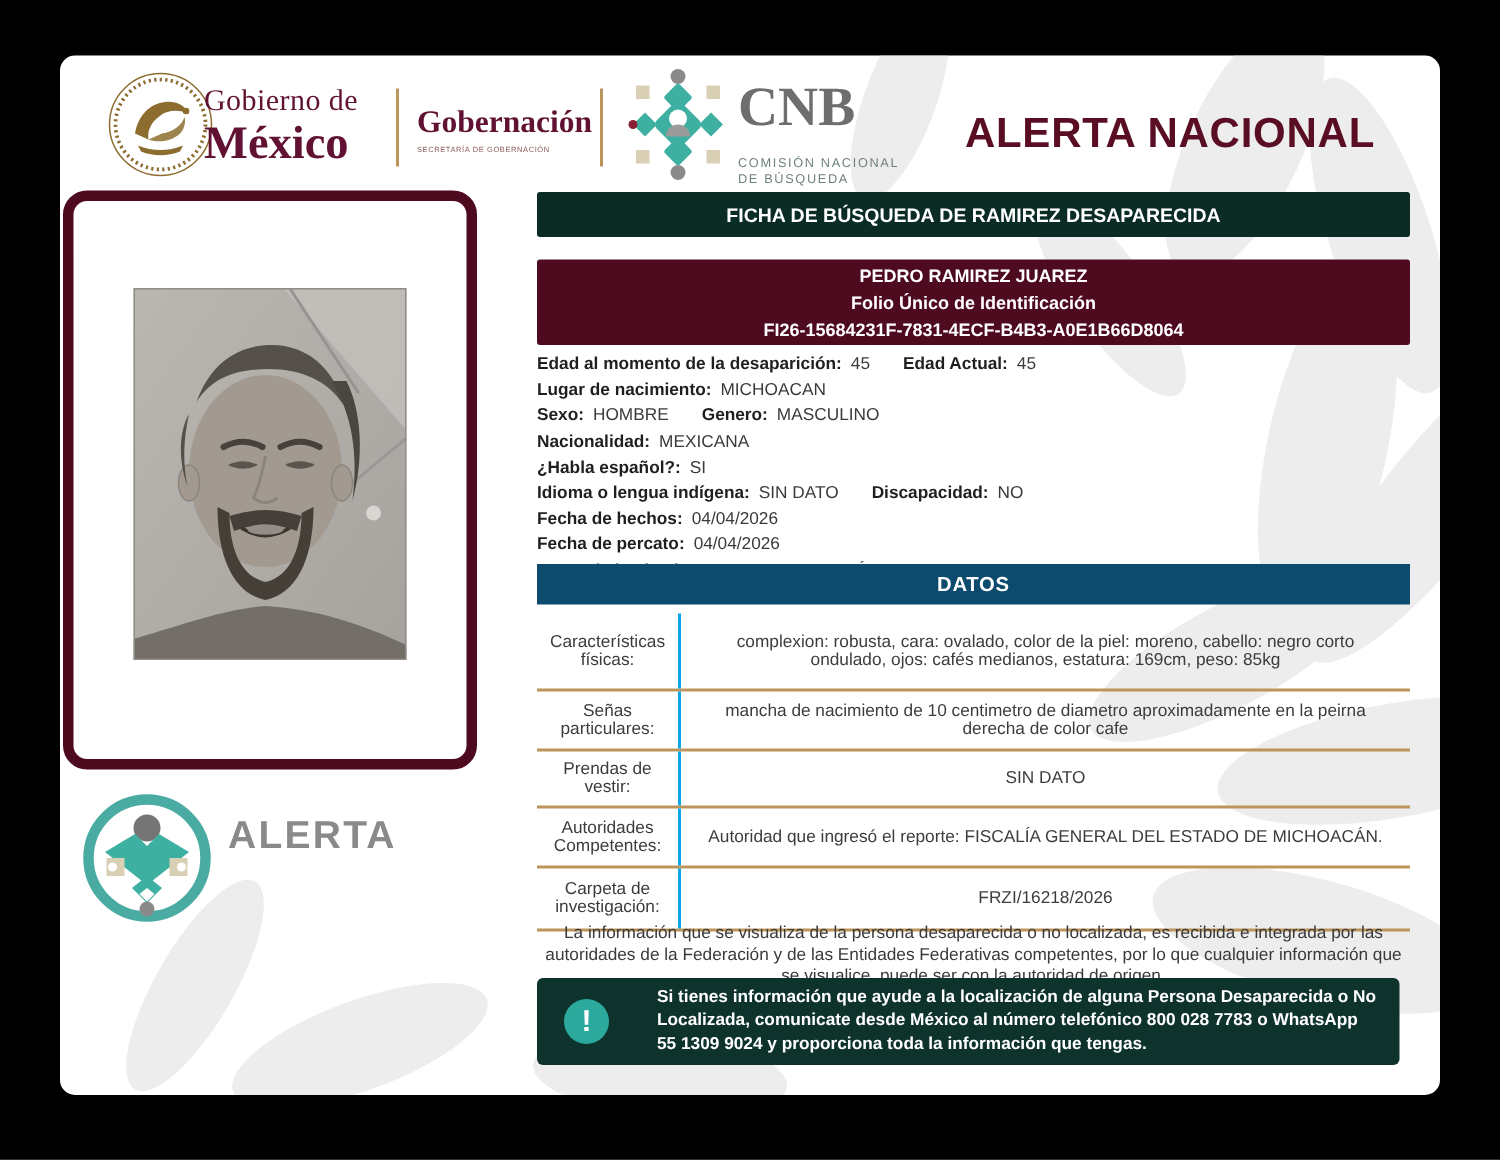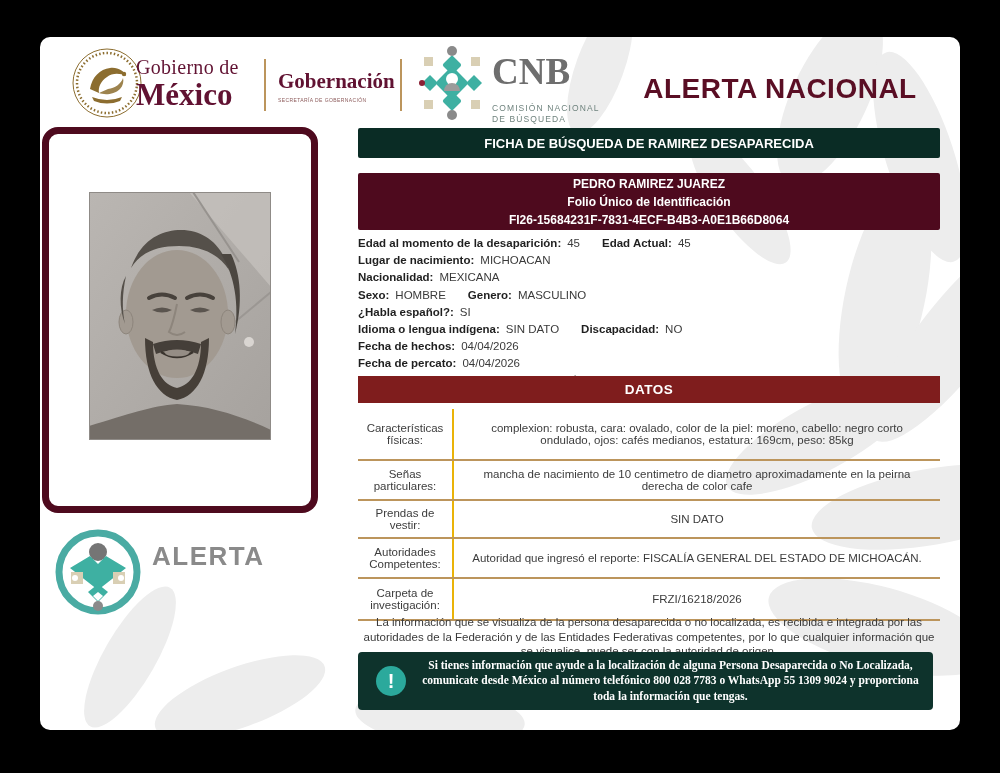--- a/index.html
+++ b/index.html
@@ -41,36 +41,36 @@
   .bar-green{top:91px;height:30px;background:#0a2c25;border-radius:2px;display:flex;
              align-items:center;justify-content:center;color:#fff;font-weight:bold;font-size:13px;}
   .bar-maroon{top:136px;height:57px;background:#4e0a1e;border-radius:2px;display:flex;
               flex-direction:column;align-items:center;justify-content:center;color:#fff;
               font-weight:bold;font-size:12px;line-height:1.5;text-align:center;}
   .details{top:200px;font-size:11.5px;color:#3a3a3a;}
   .detail-row{margin-bottom:5.2px;white-space:nowrap;}
   .dl{font-weight:bold;color:#1f1f1f;}
   .dv{margin-left:6px;}
   .dl2{margin-left:22px;}
-  .datos-bar{top:339px;height:27px;background:#7f1d1d;display:flex;align-items:center;
+  .datos-bar{top:339px;height:27px;background:#0c4a6e;display:flex;align-items:center;
              justify-content:center;color:#fff;font-weight:bold;font-size:13.5px;letter-spacing:.5px;}
   .datos-table{top:372px;font-size:11.5px;color:#3c3c3c;}
   .t-row{display:flex;border-bottom:2px solid #bc955c;}
-  .t-label{width:88px;border-right:2px solid #eab308;display:flex;align-items:center;
+  .t-label{width:88px;border-right:2px solid #0ea5e9;display:flex;align-items:center;
            justify-content:center;text-align:center;padding:4px 3px;color:#3c3c3c;}
   .t-value{flex:1;display:flex;align-items:center;justify-content:center;text-align:center;
            padding:4px 16px;}
   .disclaimer{top:578px;text-align:center;font-size:11.5px;color:#3a3a3a;line-height:1.28;}
   .hotline{top:615px;width:575px;height:58px;background:#0e332c;border-radius:4px;
            display:flex;align-items:center;}
   .hotline-icon{flex:0 0 auto;margin-left:18px;width:30px;height:30px;border-radius:50%;
                 background:#2ba99c;display:flex;align-items:center;justify-content:center;
                 color:#fff;font-weight:bold;font-size:20px;}
-  .hotline-text{flex:1;margin:0 14px 0 16px;color:#fff;font-weight:bold;font-size:11.5px;
-                line-height:1.32;text-align:center;font-family:Liberation Serif, serif;}
+  .hotline-text{flex:1;margin:0 14px 0 32px;color:#fff;font-weight:bold;font-size:11.5px;
+                line-height:1.32;}
   .abs{position:absolute;}
 </style>
 </head>
 <body>
 
 <div class="frame">
   <div class="page">
 
     <svg class="pattern" width="920" height="693" viewBox="0 0 920 693">
       <g fill="#ededed">
@@ -197,24 +197,24 @@
       </div>
 
       <div class="rcol details abs">
         <div class="detail-row">
           <span class="dl">Edad al momento de la desaparición:</span><span class="dv">45</span><span class="dl dl2">Edad Actual:</span><span class="dv">45</span>
         </div>
         <div class="detail-row">
           <span class="dl">Lugar de nacimiento:</span><span class="dv">MICHOACAN</span>
         </div>
         <div class="detail-row">
+          <span class="dl">Sexo:</span><span class="dv">HOMBRE</span><span class="dl dl2">Genero:</span><span class="dv">MASCULINO</span>
+        </div>
+        <div class="detail-row">
           <span class="dl">Nacionalidad:</span><span class="dv">MEXICANA</span>
-        </div>
-        <div class="detail-row">
-          <span class="dl">Sexo:</span><span class="dv">HOMBRE</span><span class="dl dl2">Genero:</span><span class="dv">MASCULINO</span>
         </div>
         <div class="detail-row">
           <span class="dl">¿Habla español?:</span><span class="dv">SI</span>
         </div>
         <div class="detail-row">
           <span class="dl">Idioma o lengua indígena:</span><span class="dv">SIN DATO</span><span class="dl dl2">Discapacidad:</span><span class="dv">NO</span>
         </div>
         <div class="detail-row">
           <span class="dl">Fecha de hechos:</span><span class="dv">04/04/2026</span>
         </div>

